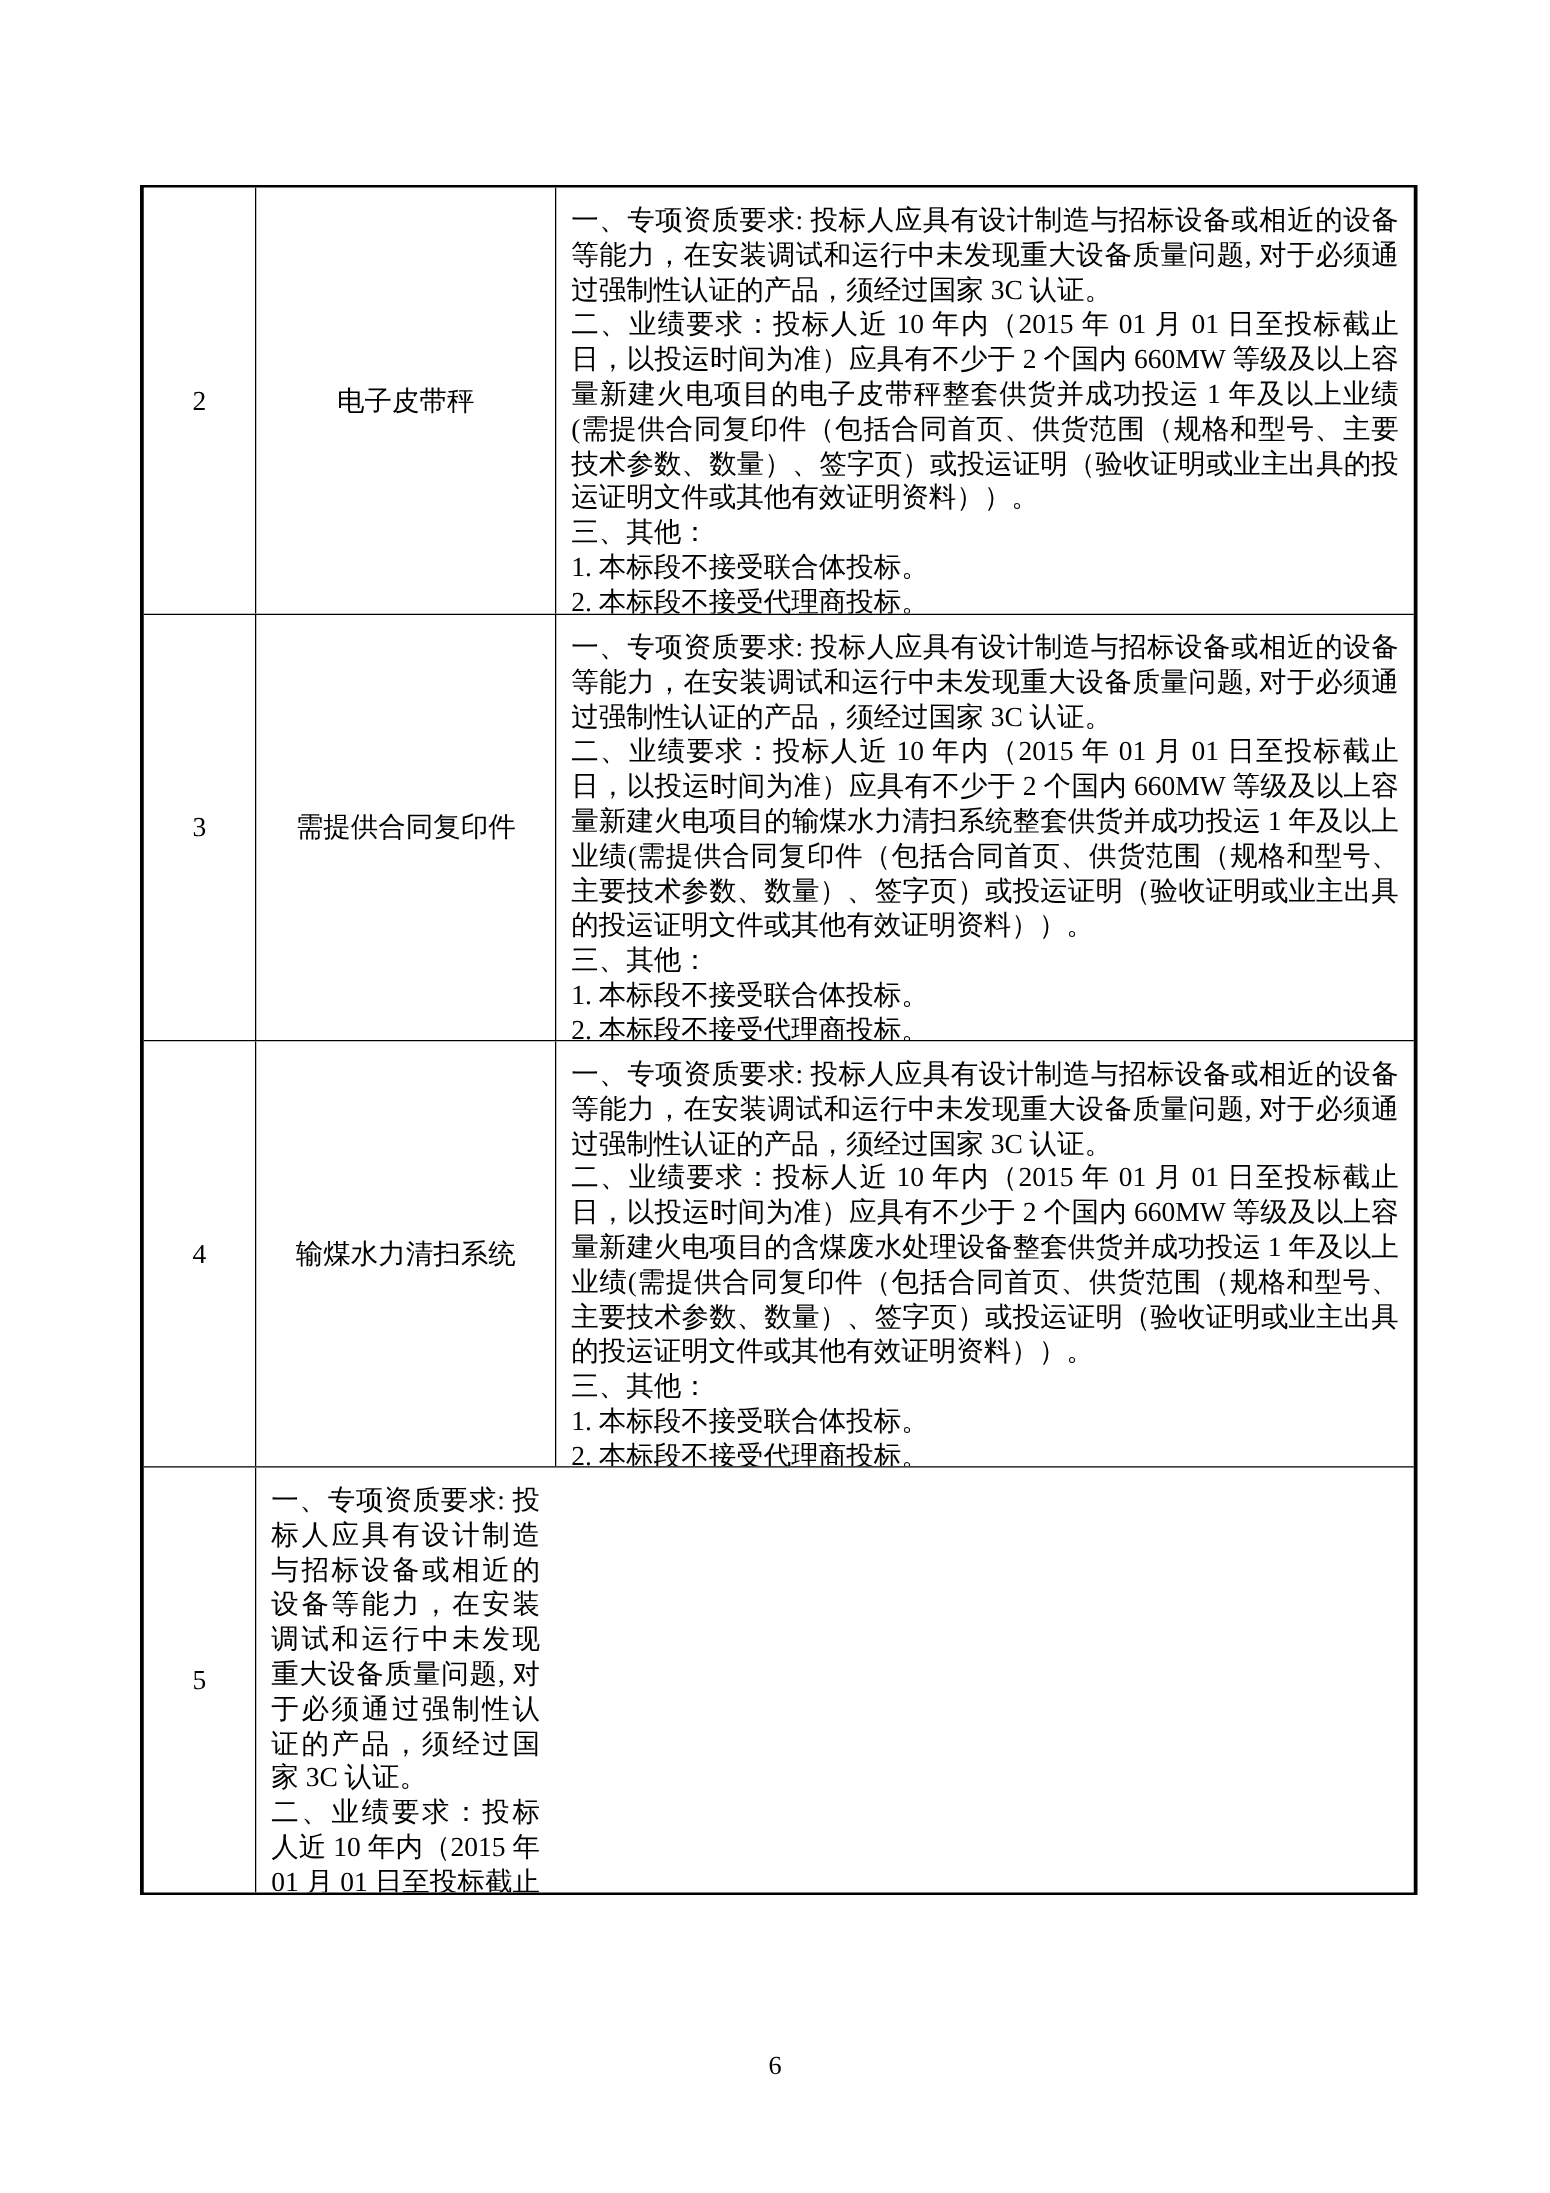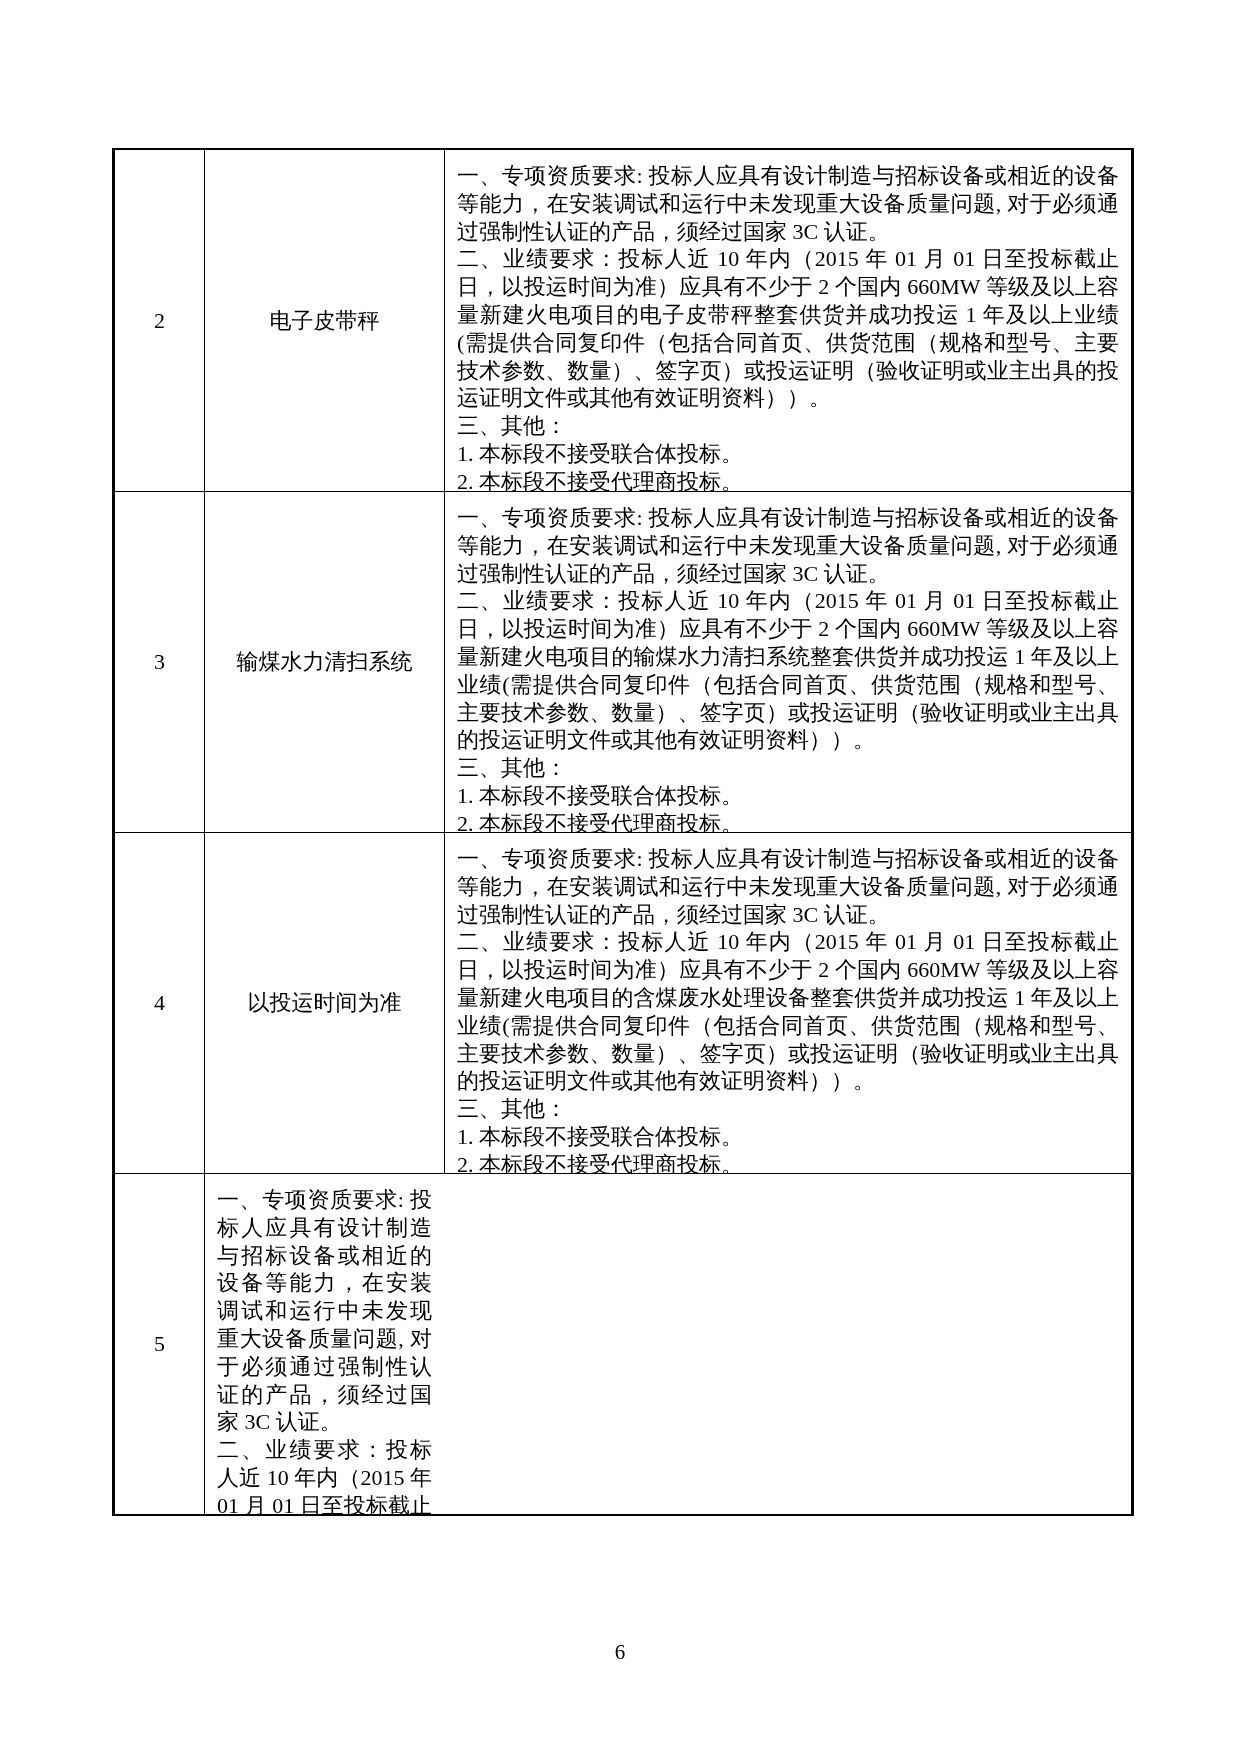--- a/index.html
+++ b/index.html
@@ -90,33 +90,33 @@
         <p>一、专项资质要求: 投标人应具有设计制造与招标设备或相近的设备等能力，在安装调试和运行中未发现重大设备质量问题, 对于必须通过强制性认证的产品，须经过国家 3C 认证。</p>
         <p>二、业绩要求：投标人近 10 年内（2015 年 01 月 01 日至投标截止日，以投运时间为准）应具有不少于 2 个国内 660MW 等级及以上容量新建火电项目的电子皮带秤整套供货并成功投运 1 年及以上业绩(需提供合同复印件（包括合同首页、供货范围（规格和型号、主要技术参数、数量）、签字页）或投运证明（验收证明或业主出具的投运证明文件或其他有效证明资料））。</p>
         <p>三、其他：</p>
         <p>1. 本标段不接受联合体投标。</p>
         <p>2. 本标段不接受代理商投标。</p>
       </div>
     </div>
 
     <div class="trow">
       <div class="cell c-no">3</div>
-      <div class="cell c-name">输煤水力清扫系统</div>
+      <div class="cell c-name">需提供合同复印件</div>
       <div class="cell c-req">
         <p>一、专项资质要求: 投标人应具有设计制造与招标设备或相近的设备等能力，在安装调试和运行中未发现重大设备质量问题, 对于必须通过强制性认证的产品，须经过国家 3C 认证。</p>
         <p>二、业绩要求：投标人近 10 年内（2015 年 01 月 01 日至投标截止日，以投运时间为准）应具有不少于 2 个国内 660MW 等级及以上容量新建火电项目的输煤水力清扫系统整套供货并成功投运 1 年及以上业绩(需提供合同复印件（包括合同首页、供货范围（规格和型号、主要技术参数、数量）、签字页）或投运证明（验收证明或业主出具的投运证明文件或其他有效证明资料））。</p>
         <p>三、其他：</p>
         <p>1. 本标段不接受联合体投标。</p>
         <p>2. 本标段不接受代理商投标。</p>
       </div>
     </div>
 
     <div class="trow">
       <div class="cell c-no">4</div>
-      <div class="cell c-name">以投运时间为准</div>
+      <div class="cell c-name">输煤水力清扫系统</div>
       <div class="cell c-req">
         <p>一、专项资质要求: 投标人应具有设计制造与招标设备或相近的设备等能力，在安装调试和运行中未发现重大设备质量问题, 对于必须通过强制性认证的产品，须经过国家 3C 认证。</p>
         <p>二、业绩要求：投标人近 10 年内（2015 年 01 月 01 日至投标截止日，以投运时间为准）应具有不少于 2 个国内 660MW 等级及以上容量新建火电项目的含煤废水处理设备整套供货并成功投运 1 年及以上业绩(需提供合同复印件（包括合同首页、供货范围（规格和型号、主要技术参数、数量）、签字页）或投运证明（验收证明或业主出具的投运证明文件或其他有效证明资料））。</p>
         <p>三、其他：</p>
         <p>1. 本标段不接受联合体投标。</p>
         <p>2. 本标段不接受代理商投标。</p>
       </div>
     </div>
 
     <div class="trow">

